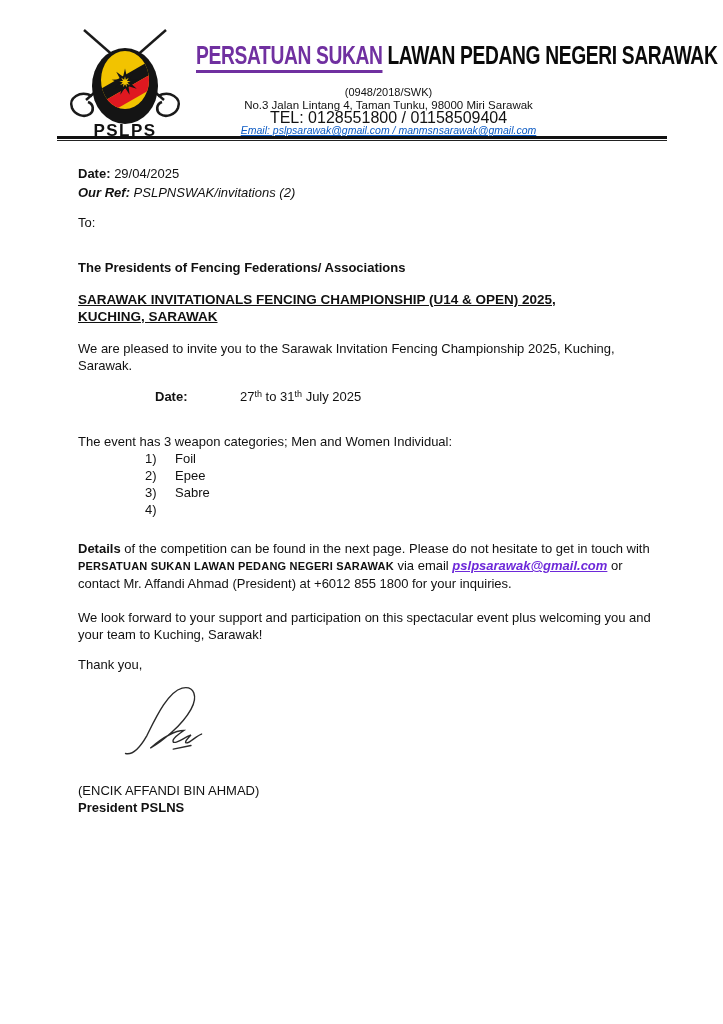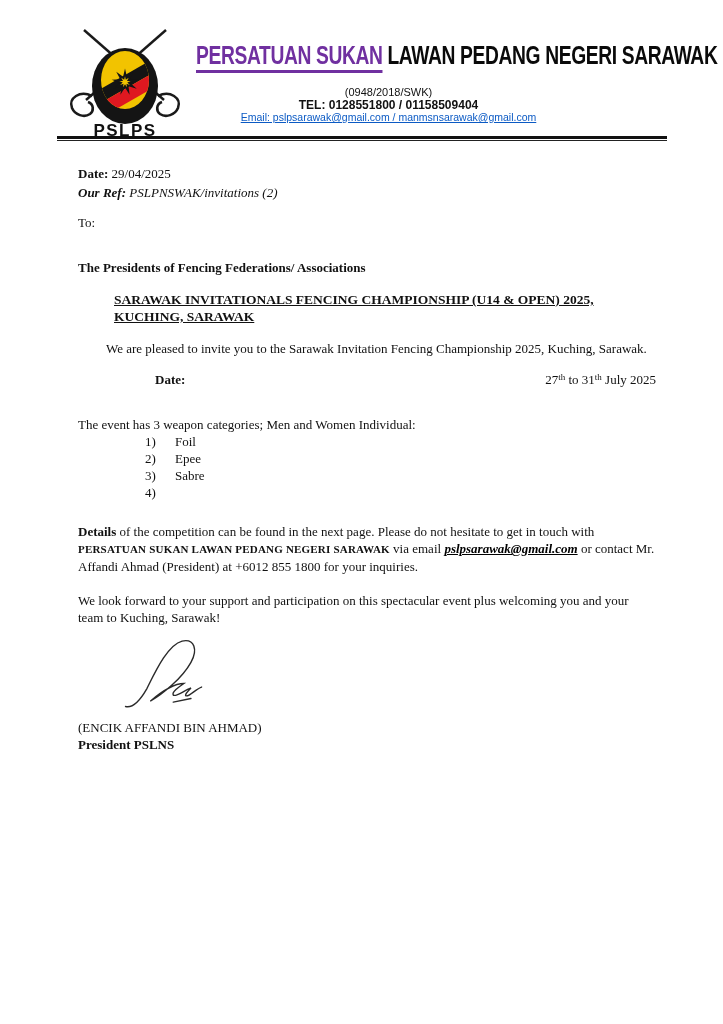--- a/index.html
+++ b/index.html
@@ -24,65 +24,64 @@
     line-height: 26px;
     letter-spacing: -0.5px;
     transform: scaleX(0.74);
     transform-origin: 0 50%;
   }
   .title-highlight { color: #7030A0; border-bottom: 3px solid #7030A0; padding-bottom: 0px; }
   .title-rest { color: #0a0a0a; }
   .head-sub { text-align: center; width: 385px; margin-top: 18px; }
   .reg-no   { margin-top: 7px; font-size: 11px;   line-height: 13px; }
   .addr     { font-size: 11.5px; line-height: 13px; }
-  .tel      { font-size: 12px; line-height: 12px; font-weight: bold; }
+  .tel      { font-size: 16px; line-height: 12px; }
   .email-line {
     font-size: 10.5px; line-height: 12px;
-    color: #0B5AC4; text-decoration: underline;
+    color: #0B5AC4; font-style: italic; text-decoration: underline;
   }
   .divider {
     position: absolute; left: 57px; right: 56px; top: 136px;
     border-top: 3px solid #111; border-bottom: 1px solid #222; height: 1px;
   }
 
   
   .content {
     padding: 0 67px 0 78px;
     font-size: 13px;
     line-height: 17px;
-    font-family: Liberation Serif, serif;
   }
   .m-date { margin-top: 7px; }
   .m-date .lbl { font-weight: bold; }
   .m-ref { margin-top: 2px; font-style: italic; }
   .m-ref .lbl { font-weight: bold; }
   .m-to { margin-top: 13px; }
   .m-recipient { margin-top: 28px; font-weight: bold; }
   .subject { margin-top: 15px; font-weight: bold; font-size: 13.5px; }
-  .subject span { text-decoration: underline; margin-left: 36px; }
-  .p-intro { margin-top: 15px; margin-left: 28px; }
+  .subject span { text-decoration: underline; }
+  .p-intro { margin-top: 15px; }
   .event-block { margin-top: 14px; margin-left: 77px; }
   .event-row { display: flex; }
   .event-label { width: 85px; font-weight: bold; flex: 0 0 85px; }
-  .event-value { flex: 1; text-align: right; }
+  .event-value { flex: 1; }
   .sup { font-size: 9px; vertical-align: 4px; line-height: 0; }
   .p-categories { margin-top: 28px; }
   .cat-item { margin-left: 67px; display: flex; }
   .cat-num { width: 30px; flex: 0 0 30px; }
   .p-details { margin-top: 22px; }
   .bold-lead { font-weight: bold; }
   .org-caps { font-weight: bold; font-size: 11px; letter-spacing: 0.2px; }
   .body-link {
-    color: #000000; font-weight: bold; font-style: italic;
+    color: #6d28d9; font-weight: bold; font-style: italic;
     text-decoration: underline; cursor: pointer;
   }
   .p-closing { margin-top: 17px; }
   .p-thanks { margin-top: 13px; }
   .sig-wrap { margin-top: 8px; margin-left: 30px; height: 84px; }
-  .sig-name { margin-top: 1px; }
+  .sig-name { margin-top: 17px; }
   .sig-title { font-weight: bold; }
 </style>
 </head>
 <body>
 
 <div class="page">
 
   <div class="letterhead">
 
     <svg class="logo" width="122" height="110" viewBox="0 0 122 110">
@@ -109,20 +108,21 @@
         <polygon points="61,40.5 62.9,48.8 69.7,43.7 65.8,51.3 74.3,51.7 66.4,55.0 72.7,60.8 64.5,58.2 65.6,66.7 61,59.5 56.4,66.7 57.5,58.2 49.3,60.8 55.6,55.0 47.7,51.7 56.2,51.3 52.3,43.7 59.1,48.8" fill="#141414"></polygon>
         <polygon points="61,48.3 61.8,51.8 64.7,49.7 63.0,52.9 66.6,53.0 63.3,54.4 65.9,56.9 62.5,55.8 62.9,59.3 61,56.3 59.1,59.3 59.5,55.8 56.1,56.9 58.7,54.4 55.4,53.0 59.0,52.9 57.3,49.7 60.2,51.8" fill="#F2C300"></polygon>
       </g>
       <text x="61" y="108" text-anchor="middle" font-family="Liberation Sans, sans-serif" font-size="17" font-weight="bold" letter-spacing="1.5" fill="#111">PSLPS</text>
     </svg>
 
     <div class="head-text">
       <div class="org-title"><span class="title-highlight">PERSATUAN SUKAN</span><span class="title-rest"> LAWAN PEDANG NEGERI SARAWAK</span></div>
       <div class="head-sub">
         <div class="reg-no">(0948/2018/SWK)</div>
+        <div class="addr">No.3 Jalan Lintang 4, Taman Tunku, 98000 Miri Sarawak</div>
         <div class="tel">TEL: 0128551800 / 01158509404</div>
         <div class="email-line">Email: pslpsarawak@gmail.com / manmsnsarawak@gmail.com</div>
       </div>
     </div>
 
     <div class="divider"></div>
   </div>
 
   <div class="content">
 
@@ -164,20 +164,21 @@
         </div>
       <div class="cat-item">
           <span class="cat-num">4)</span>
         </div>
     </div>
 
     <div class="p-details"><span class="bold-lead">Details</span><span> of the competition can be found in the next page. Please do not hesitate to get in touch with </span><span class="org-caps">PERSATUAN SUKAN LAWAN PEDANG NEGERI SARAWAK</span><span> via email </span><span class="body-link">pslpsarawak@gmail.com</span><span> or contact Mr. Affandi Ahmad (President) at +6012 855 1800 for your inquiries.</span></div>
 
     <div class="p-closing">We look forward to your support and participation on this spectacular event plus welcoming you and your team to Kuching, Sarawak!</div>
 
+    <div class="p-thanks">Thank you,</div>
 
     <div class="sig-wrap">
       <svg width="150" height="84" viewBox="0 0 150 95">
         <g stroke="#2a2a2a" stroke-width="1.6" fill="none" stroke-linecap="round">
           <path d="M10,82 C18,84 26,76 34,62 C44,42 58,12 74,8 C88,5 92,18 84,32 C74,50 52,68 38,76 C52,64 66,56 76,56 C70,60 62,66 64,69 C66,72 76,64 84,61 C80,65 76,70 79,70 C83,70 90,62 96,60"></path>
           <path d="M64,77 L84,73"></path>
         </g>
       </svg>
     </div>
 

